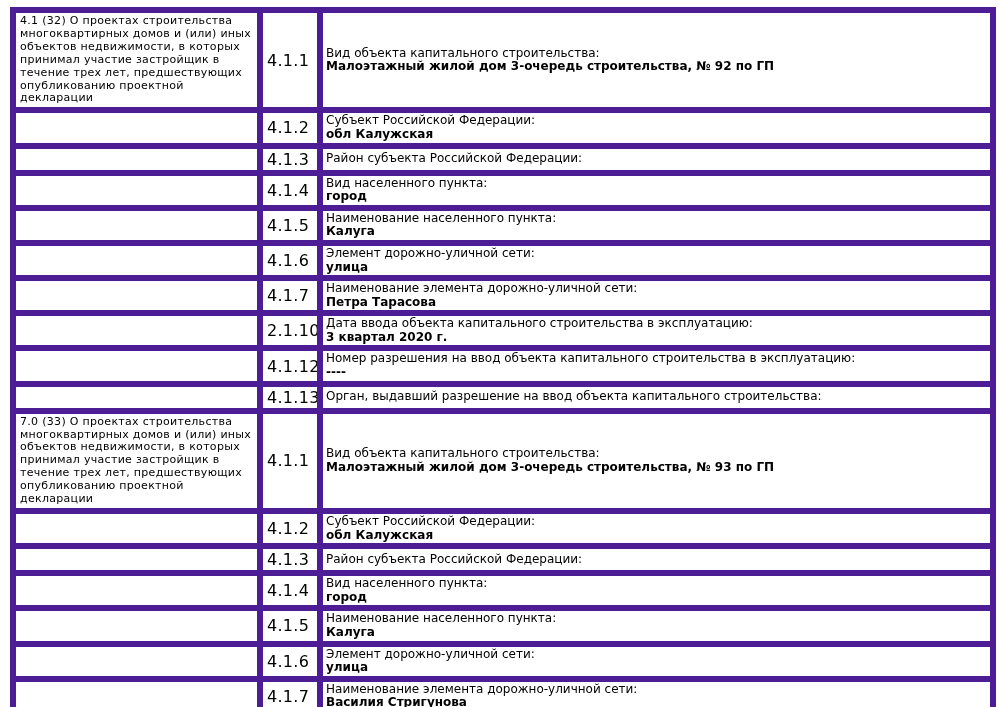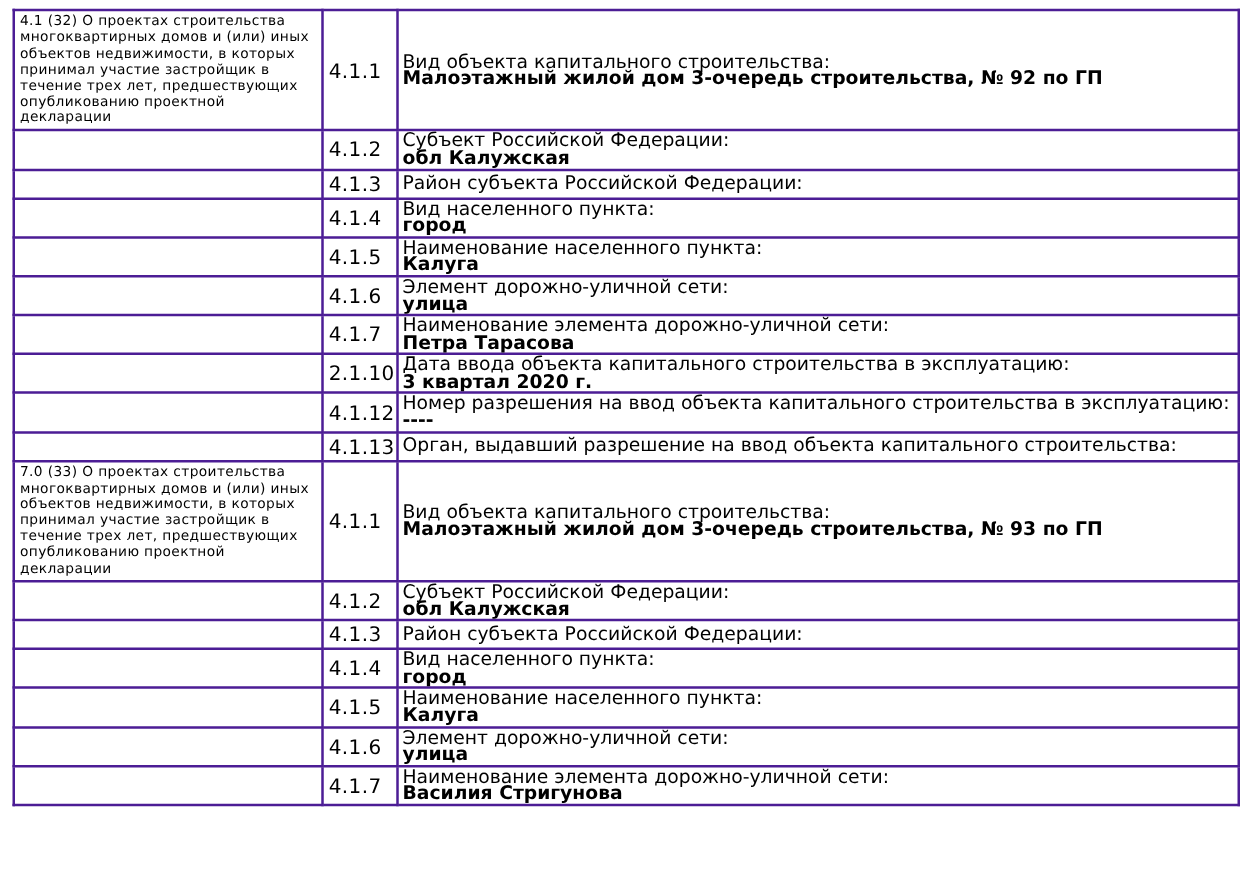--- a/index.html
+++ b/index.html
@@ -22,39 +22,39 @@
   }
   table.decl {
     border-collapse: collapse;
     width: 980px;
     table-layout: fixed;
   }
   col.c-desc    { width: 247px; }
   col.c-code    { width: 60px;  }
   col.c-content { width: 673px; }
   td {
-    border: 2px solid #4c1d95;
+    border: 6px solid #4c1d95;
     padding: 1px 3px;
     vertical-align: middle;
     overflow: hidden;
   }
   td.desc {
     vertical-align: top;
     font-size: 11px;
     line-height: 12.9px;
     letter-spacing: 0.3px;
     padding: 2px 4px 2px 4px;
   }
   td.code {
     font-size: 16px;
     letter-spacing: 0.3px;
     padding-left: 4px;
   }
   td.content {
-    font-size: 15px;
+    font-size: 12px;
     line-height: 13.6px;
     word-break: break-all;
   }
   td.content .label { font-weight: normal; }
   .val  { font-weight: bold; }
   .pfx  { font-weight: normal; }
 </style>
 </head>
 <body>
 

